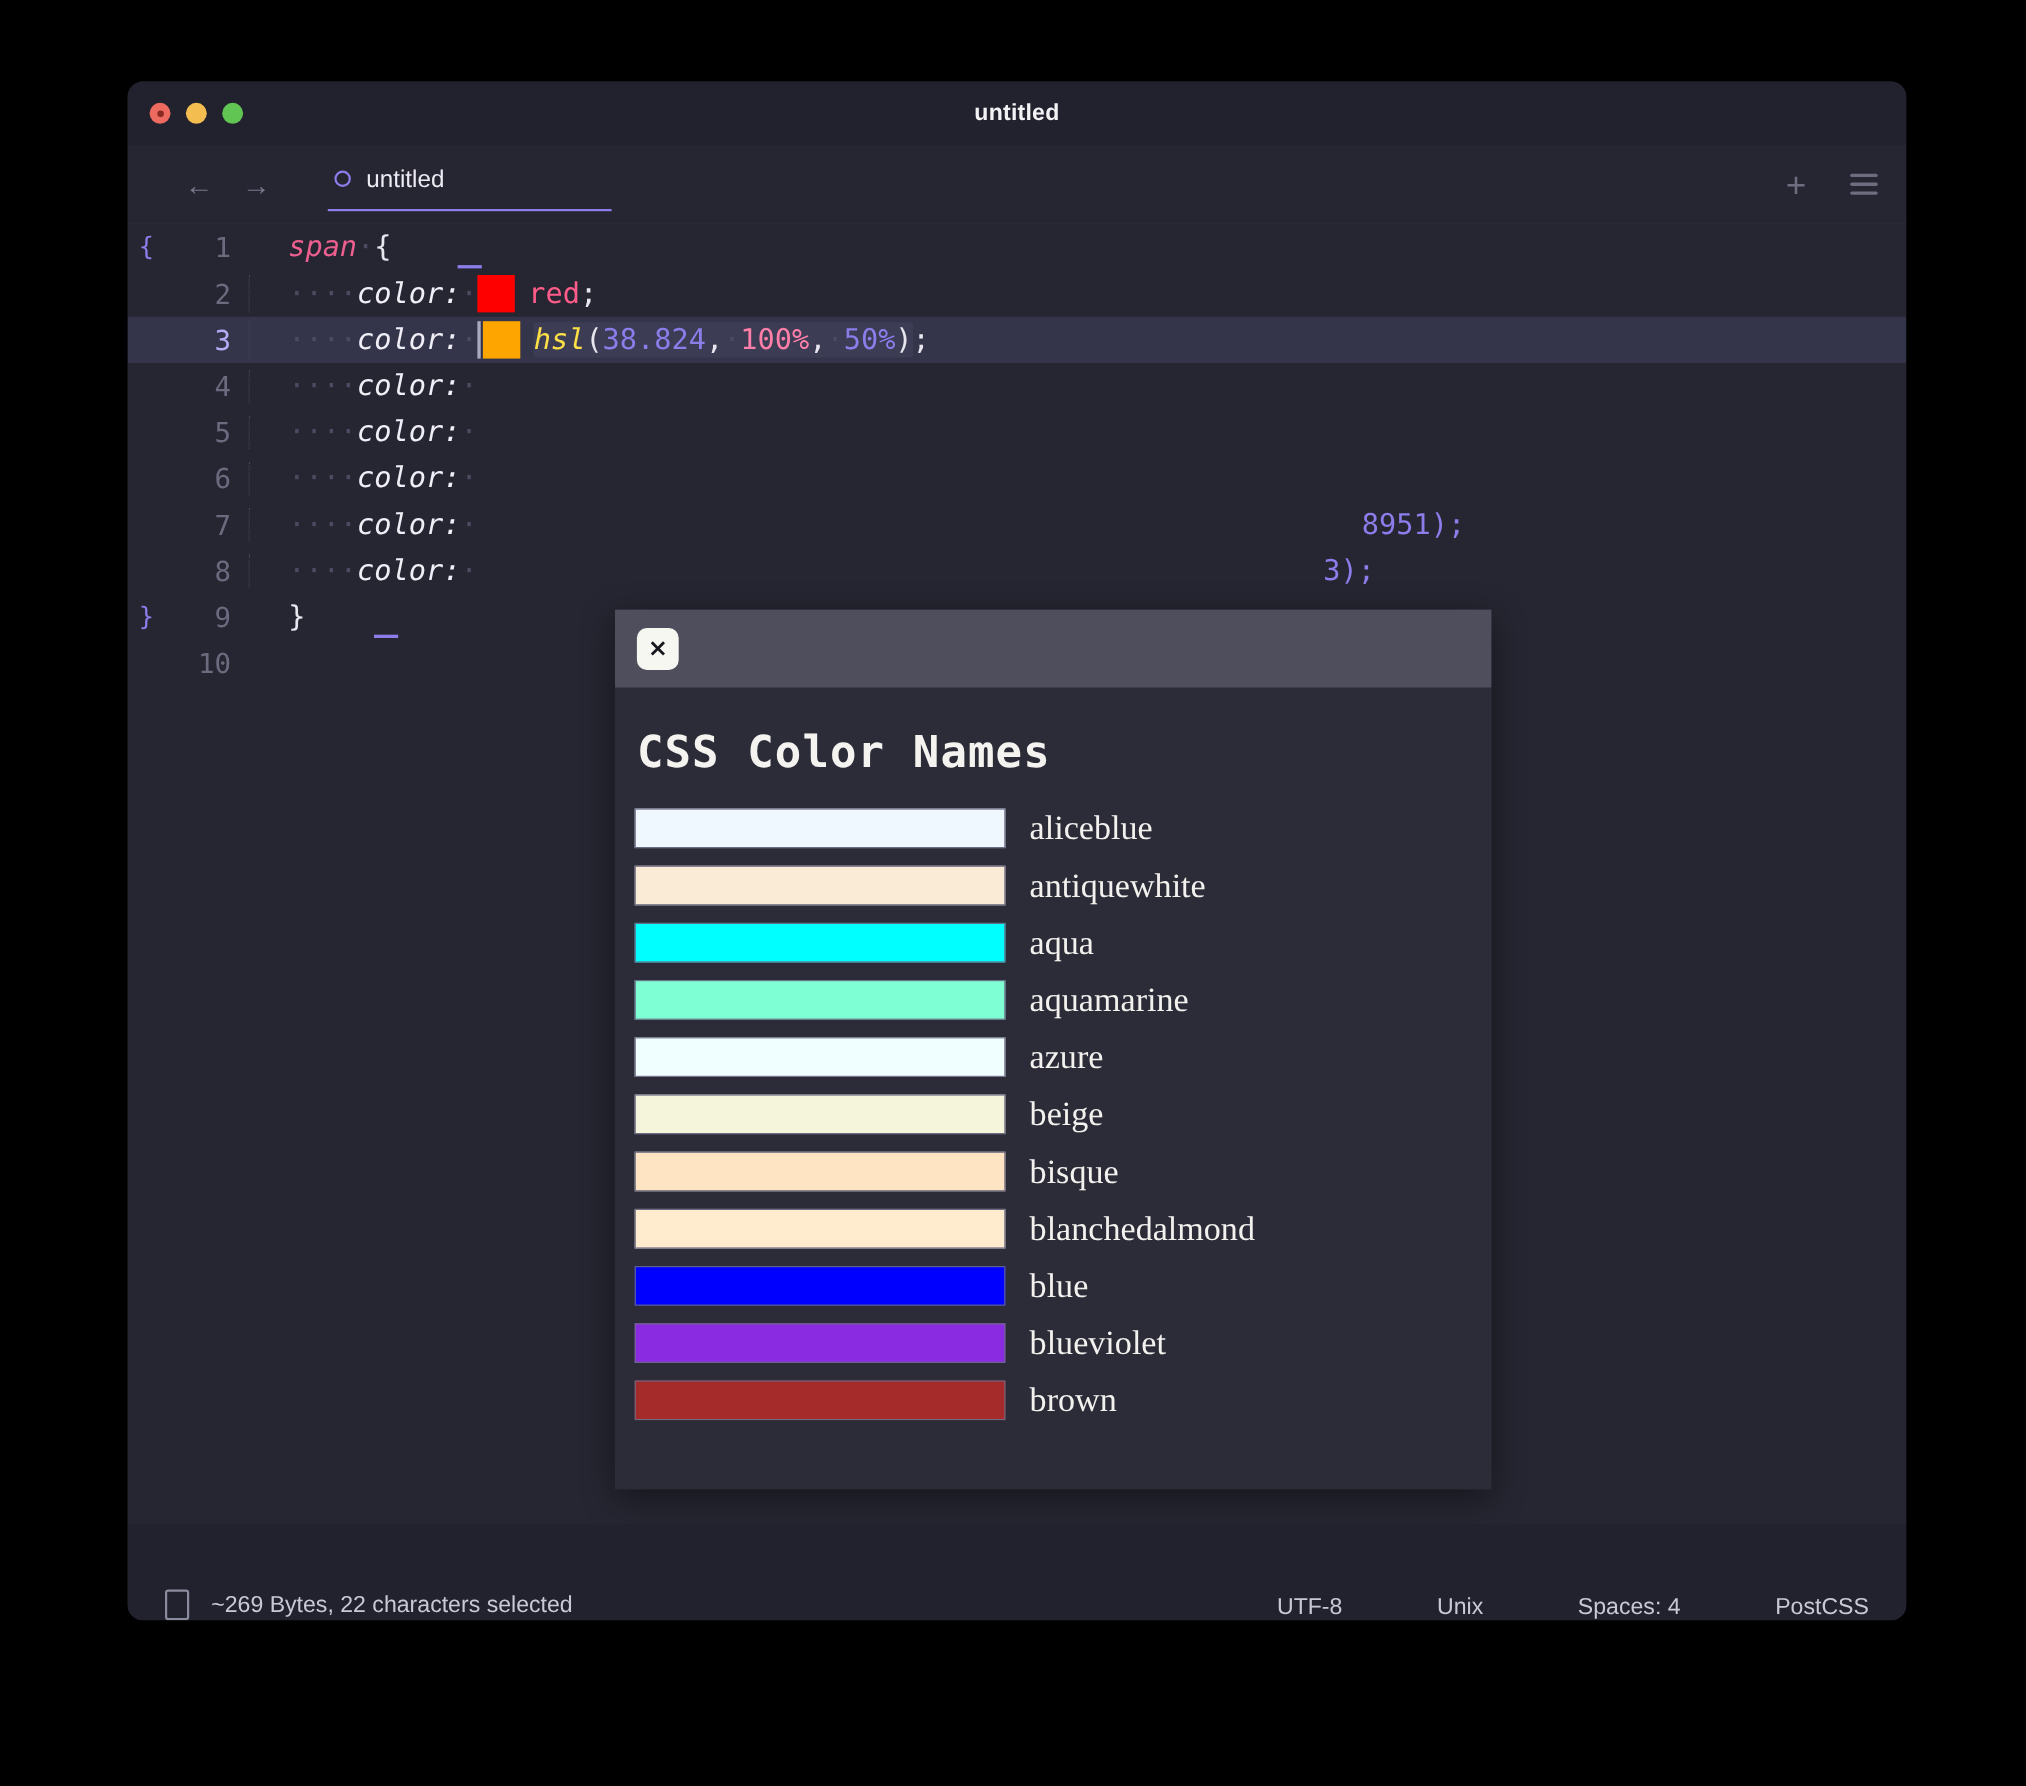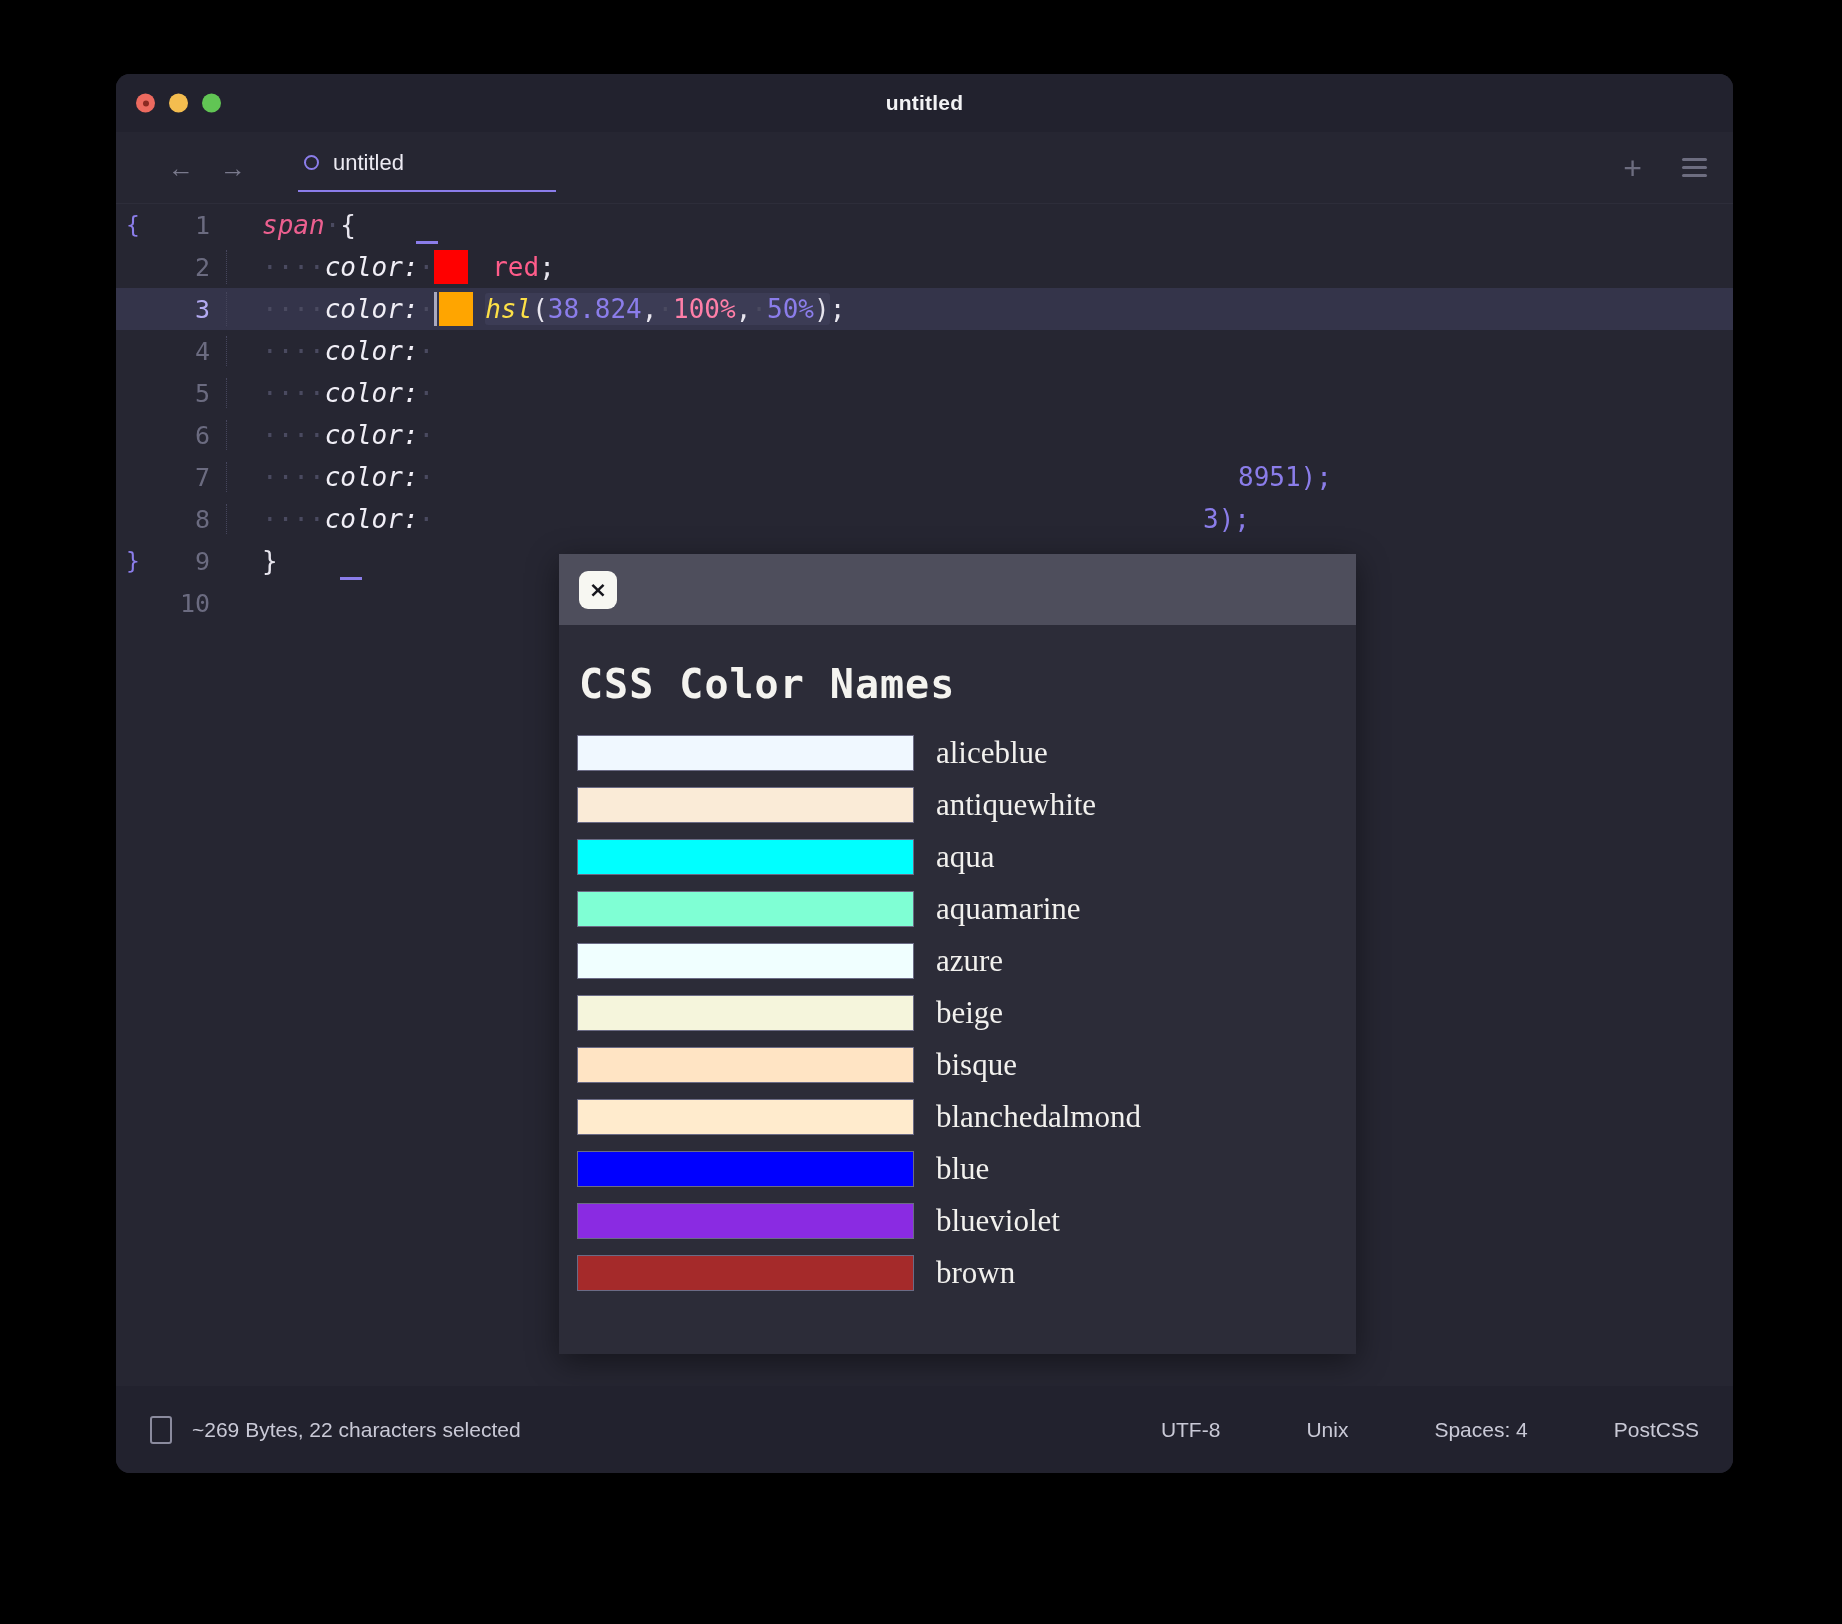--- a/index.html
+++ b/index.html
@@ -93,21 +93,21 @@
   }
   .gutter {
     width: 64px; text-align: right; color: #6b6b80; font-size: 25px; flex: 0 0 64px;
     padding-right: 4px;
   }
   .code-line.active .gutter { color: #b3aaf2; }
   .code-body { padding-left: 48px; position: relative; display:flex; align-items:center; }
   .ws { color: #4a4a60; }
   .sel { color: #ec5f8f; font-style: italic; }
   .prop { color: #f0eef6; font-style: italic; }
-  .val-red { color: #ff5c8a; margin-left: 12px; }
+  .val-red { color: #ff5c8a; }
   .fn { color: #fde047; font-style: italic; }
   .num { color: #8b7dea; }
   .pct { color: #ff7fa8; }
   .punc { color: #e8e6ef; }
   .brace { color: #e8e6ef; }
   .indent-guide {
     position: absolute; left: 12px; top: 0; bottom: 0;
     border-left: 1px dotted #45455c;
   }
   .swatch {
@@ -121,21 +121,21 @@
   .selhl { background: #3c3c55; border-radius: 3px; padding: 1px 0; }
   .cursor-underline {
     position:absolute; width: 22px; height: 3px; background: #8b7dea;
   }
 
   
   .statusbar {
     position: absolute; left:0; right:0; bottom:0;
     height: 87px;
     background: #22222e;
-    display: flex; align-items: center;
+    display: flex; align-items: flex-end;
     padding: 0 34px;
     color: #c9c9d6; font-size: 21px;
   }
   .status-left { display:flex; align-items:center; gap: 20px; }
   .doc-icon {
     width: 22px; height: 28px; border: 2px solid #8b8b9e; border-radius: 3px;
     display:inline-block;
   }
   .status-right { margin-left:auto; display:flex; align-items:center; gap: 86px; }
   .status-item { cursor: pointer; }

